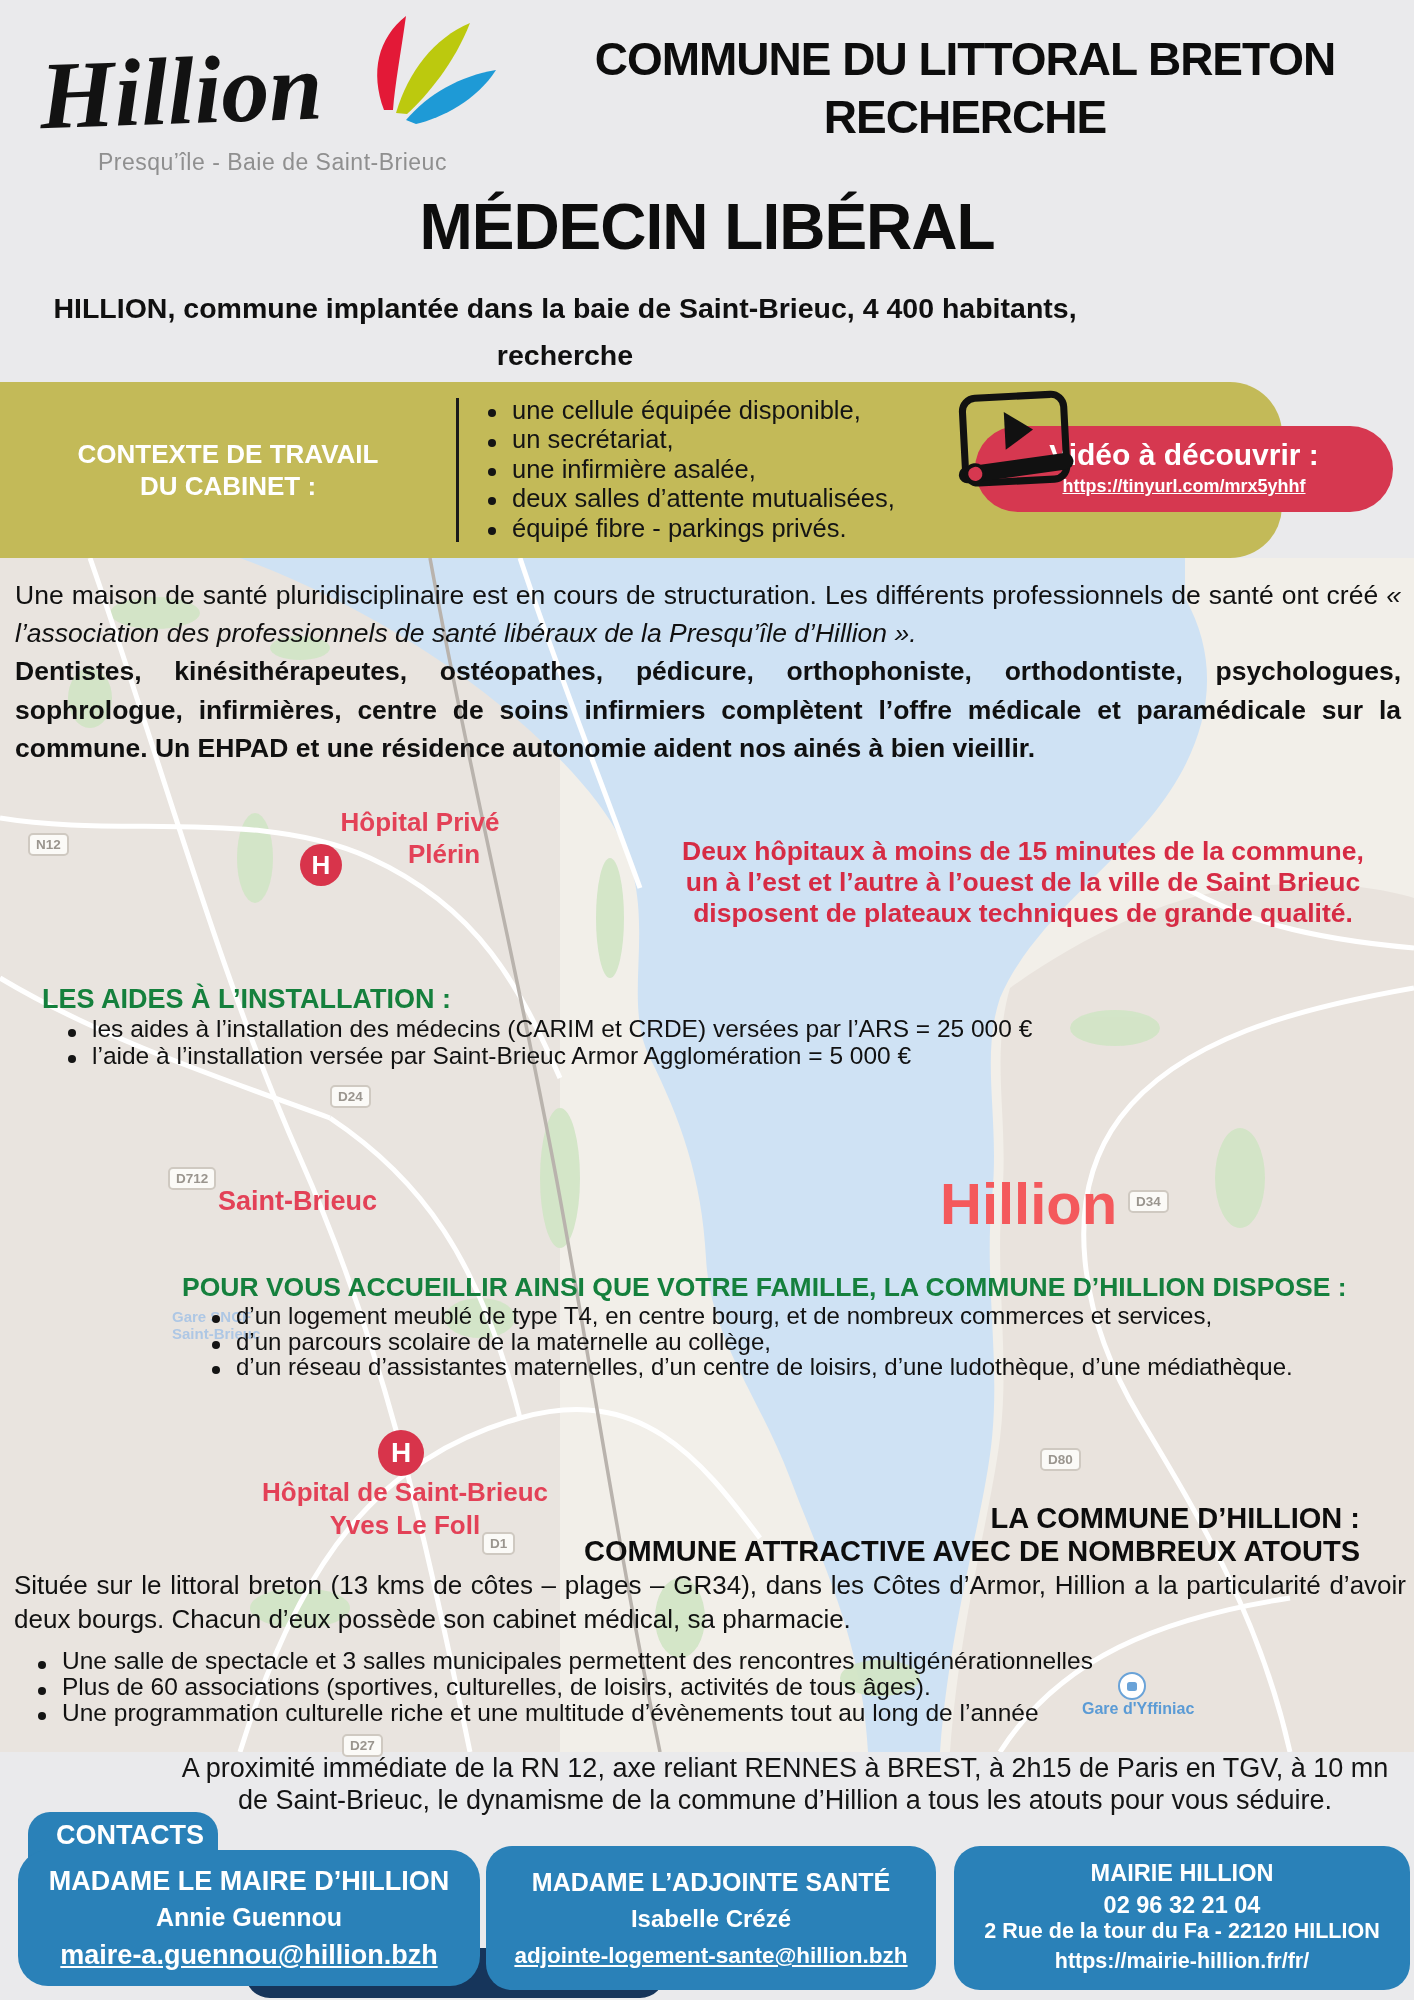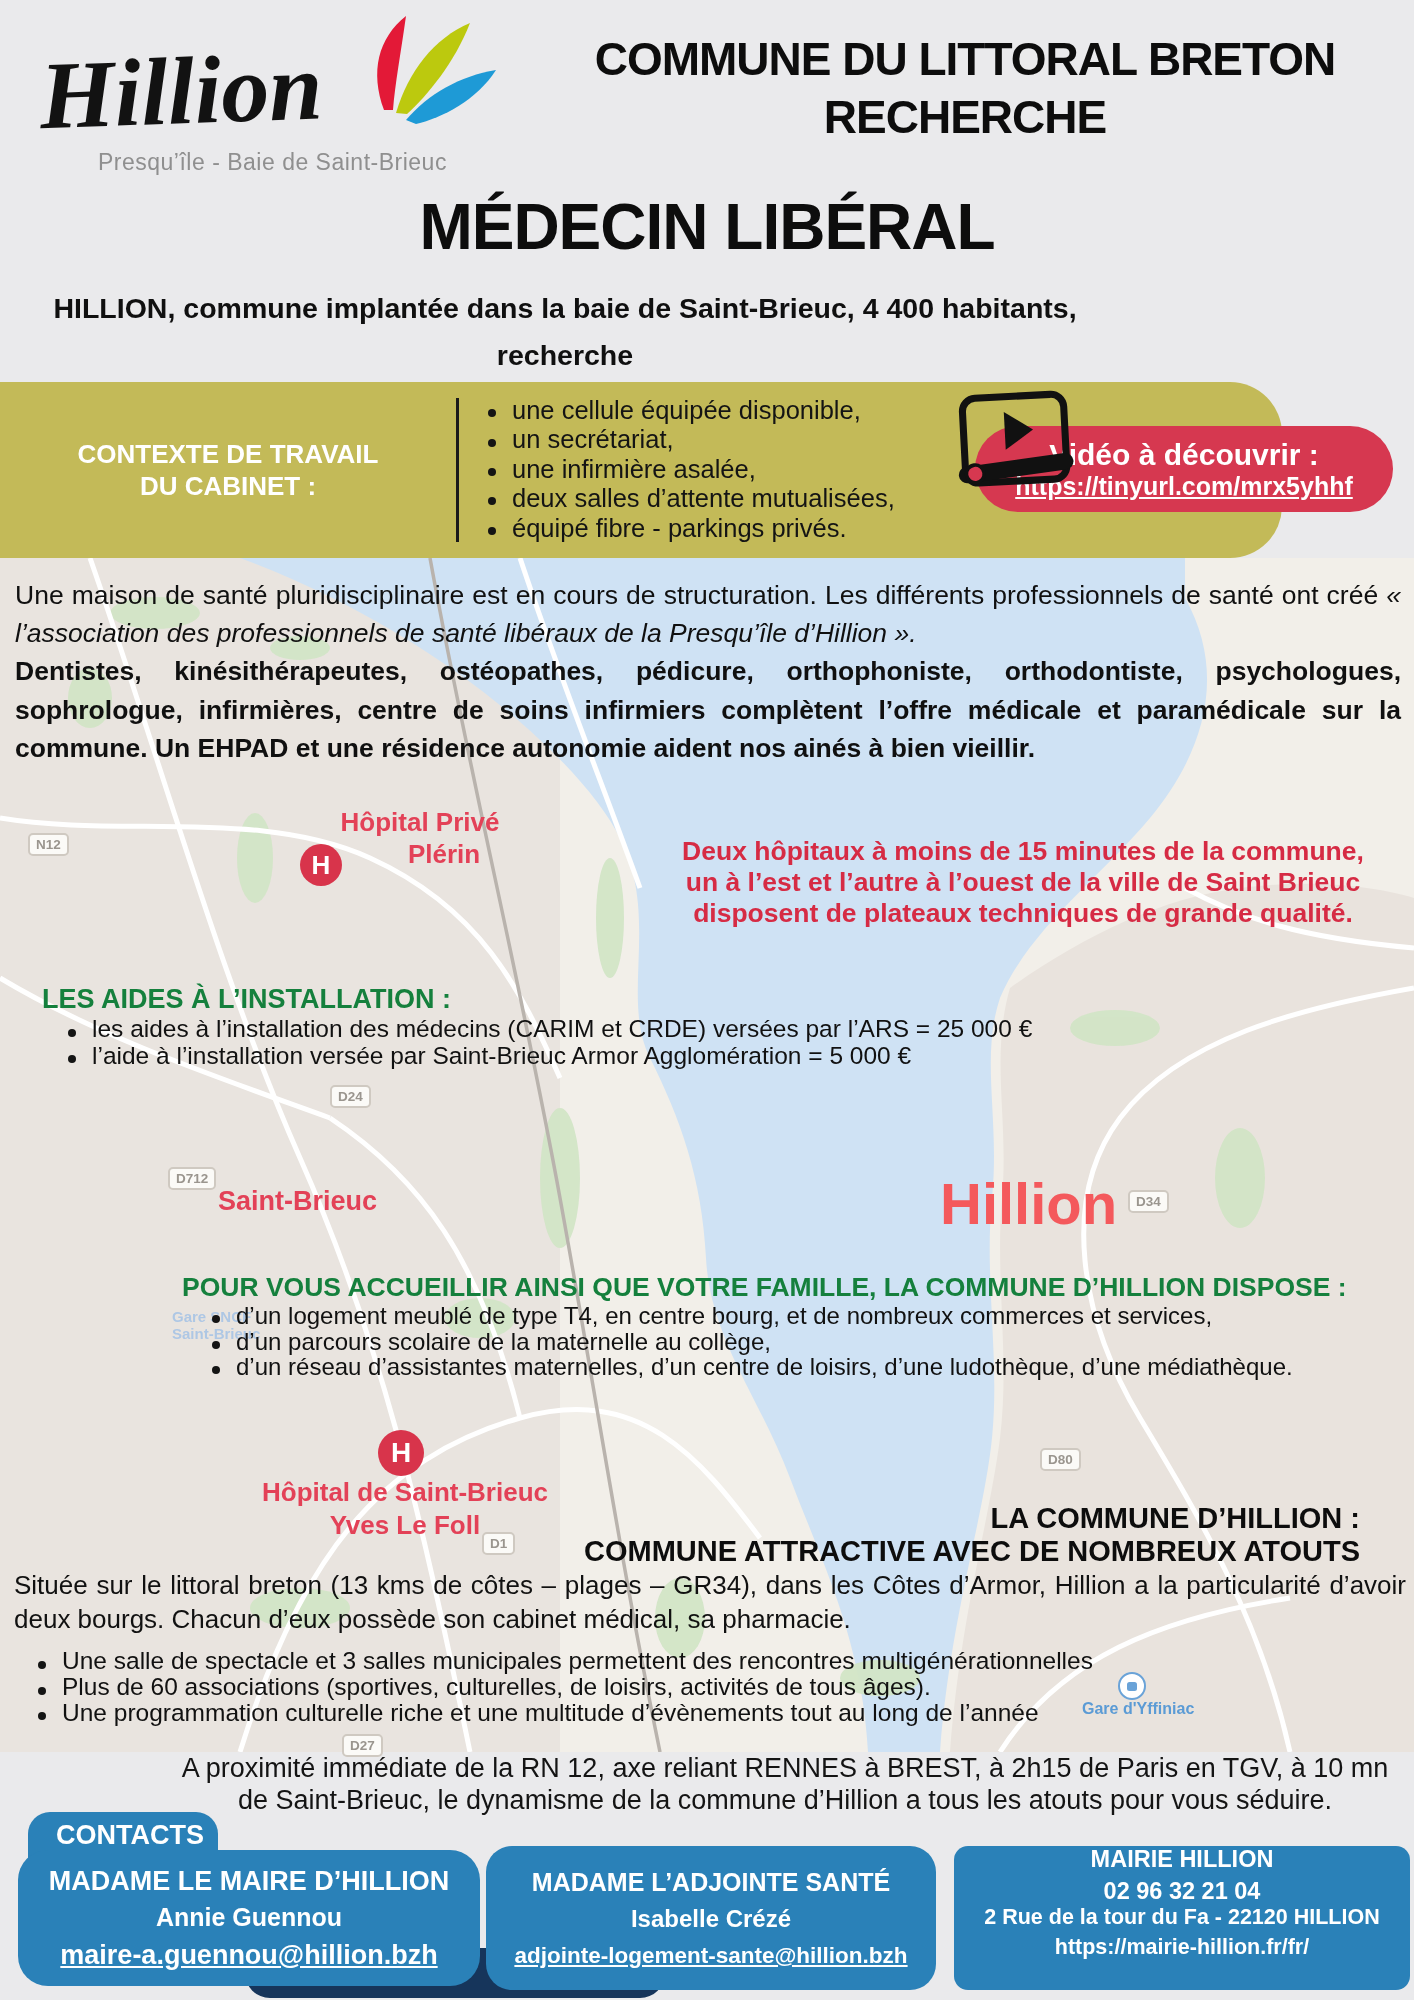--- a/index.html
+++ b/index.html
@@ -23,21 +23,21 @@
   .banner-divider{left:456px;top:16px;width:3px;height:144px;background:#1a1a1a;}
   ul.dotlist{list-style:none;margin:0;padding:0;}
   ul.dotlist li{position:relative;padding-left:34px;}
   ul.dotlist li::before{content:"";position:absolute;left:10px;top:0.52em;width:8px;height:8px;
                         border-radius:50%;background:#141414;}
   .ctx-list{left:478px;top:14px;width:520px;font-size:25.5px;line-height:29.4px;color:#141414;}
   
   .video-pill{left:975px;top:426px;width:418px;height:86px;background:#d63850;border-radius:44px;
               z-index:5;display:flex;flex-direction:column;justify-content:center;text-align:center;color:#fff;}
   .video-pill .t1{font-weight:bold;font-size:30px;line-height:34px;}
-  .video-pill .t2{font-weight:bold;font-size:25px;line-height:28px;text-decoration:underline;}
+  .video-pill .t2{font-weight:bold;font-size:18px;line-height:28px;text-decoration:underline;}
   .video-icon{left:956px;top:388px;z-index:6;transform:rotate(-3deg);}
   
   .map{left:0;top:558px;z-index:1;}
   .mlabel{z-index:2;font-weight:bold;}
   .badge{z-index:2;background:#fbfaf7;border:2px solid #cfc9c1;border-radius:5px;
          color:#9a958e;font-size:13.5px;font-weight:bold;padding:0 6px;line-height:19px;}
   .hpin{z-index:2;background:#d8344b;border-radius:50%;color:#fff;font-weight:bold;
         display:flex;align-items:center;justify-content:center;}
   .content{z-index:3;}
   .para1{left:15px;top:576px;width:1386px;font-size:26.5px;line-height:38.2px;
@@ -55,21 +55,21 @@
   .proximite{left:170px;top:1753px;width:1230px;text-align:center;font-size:27px;line-height:31.5px;color:#141414;}
   
   .contacts-tab{left:28px;top:1812px;width:190px;height:46px;background:#2a81b8;z-index:4;
                 border-radius:22px 22px 0 0;color:#fff;font-weight:bold;font-size:27px;
                 line-height:46px;padding-left:28px;box-sizing:border-box;}
   .navy-strip{left:245px;top:1948px;width:420px;height:50px;background:#16355b;border-radius:26px;z-index:3;}
   .card{background:#2a81b8;color:#fff;text-align:center;z-index:5;box-sizing:border-box;}
   .card .link{text-decoration:underline;}
   .card1{left:18px;top:1850px;width:462px;height:136px;border-radius:30px;padding-top:16px;}
   .card2{left:486px;top:1846px;width:450px;height:144px;border-radius:26px;padding-top:22px;}
-  .card3{left:954px;top:1846px;width:456px;height:144px;border-radius:14px;}
+  .card3{left:954px;top:1846px;width:456px;height:144px;border-radius:26px;padding-top:14px;}
   .gare-label{color:#5b9bd5;font-size:16px;font-weight:bold;z-index:2;}
   .gare-faint{color:#8fb8e8;opacity:.65;font-size:15px;font-weight:bold;line-height:17px;z-index:2;}
 </style>
 </head>
 <body>
 
 <div class="page">
 
   <div class="abs" style="left:18px;top:10px;width:480px;height:185px;">
     <svg width="480" height="185" viewBox="0 0 480 185">

